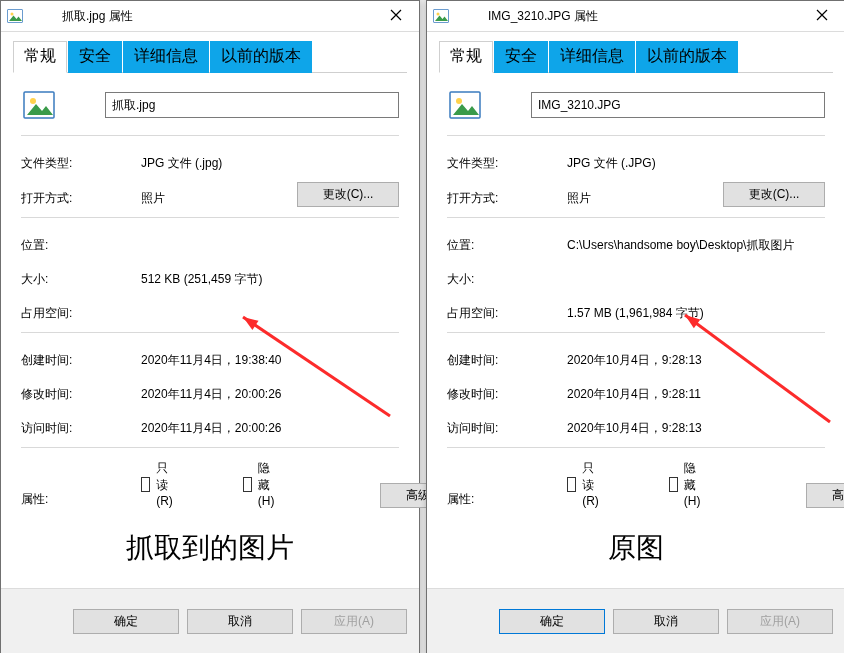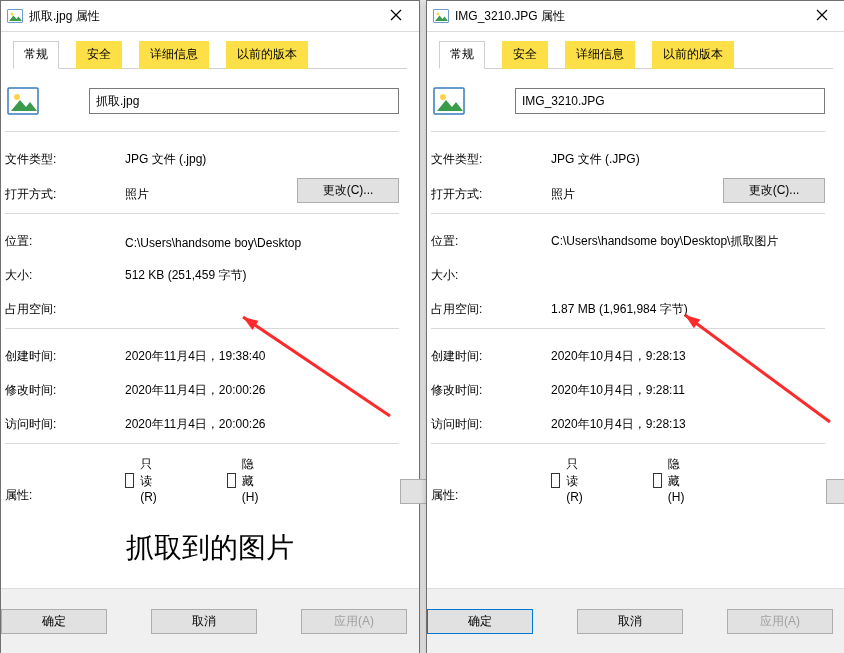--- a/index.html
+++ b/index.html
@@ -3,39 +3,39 @@
 <meta charset="utf-8">
 <style>
   html,body{margin:0;padding:0;background:#e8e8e8;font-family:"Microsoft YaHei","Segoe UI",sans-serif;font-size:12px;color:#000;}
   .stage{width:844px;height:653px;position:relative;display:flex;gap:6px;padding:0;}
   .dlg{position:relative;background:#fff;border:1px solid #707070;display:flex;flex-direction:column;box-shadow:0 2px 6px rgba(0,0,0,.2);}
   .dlg.left{width:418px;height:652px;}
   .dlg.right{width:418px;height:652px;}
   
   .titlebar{height:30px;display:flex;align-items:center;padding:0 0 0 6px;border-bottom:1px solid #dcdcdc;}
   .titlebar .ticon{width:16px;height:16px;margin-right:6px;}
-  .titlebar .ttext{flex:1;font-size:12px;}
+  .titlebar .ttext{flex:1;font-size:12px;margin-left:33px;}
   .titlebar .close{width:46px;height:30px;display:flex;align-items:center;justify-content:center;cursor:pointer;}
   .ticon svg{display:block;}
   
   .tabs{display:flex;padding:8px 12px 0 12px;}
-  .tab{padding:4px 10px 5px 10px;margin-right:1px;font-size:12px;border:1px solid transparent;border-bottom:none;cursor:pointer;position:relative;top:1px;}
+  .tab{padding:4px 10px 5px 10px;margin-right:1px;font-size:16px;border:1px solid transparent;border-bottom:none;cursor:pointer;position:relative;top:1px;}
   .tab.active{background:#fff;border:1px solid #cfcfcf;border-bottom:1px solid #fff;z-index:2;}
-  .tab:not(.active){background:#fde047;margin-left:16px;}
+  .tab:not(.active){background:#0ea5e9;}
   .tabline{height:1px;background:#cfcfcf;margin:0 12px;}
   
-  .body{flex:1;padding:16px 20px 0 4px;position:relative;}
+  .body{flex:1;padding:16px 20px 0 20px;position:relative;}
   .bigrow{display:flex;align-items:center;margin-bottom:14px;}
   .bigicon{width:32px;height:32px;margin-left:2px;margin-right:50px;}
   .filename{flex:1;border:1px solid #7a7a7a;height:24px;display:flex;align-items:center;padding:0 6px;font-size:12px;}
   hr.sep{border:none;border-top:1px solid #d9d9d9;margin:10px 0 12px 0;}
   .row{display:flex;align-items:flex-end;min-height:24px;margin-bottom:10px;font-size:12px;gap:36px;}
   .lbl{width:84px;flex:none;}
   .val{flex:1;}
-  .btn{border:1px solid #adadad;background:#e1e1e1;height:23px;min-width:80px;display:flex;align-items:center;justify-content:center;font-size:12px;cursor:pointer;padding:0 10px;margin-left:36px;}
+  .btn{border:1px solid #adadad;background:#e1e1e1;height:23px;min-width:80px;display:flex;align-items:center;justify-content:center;font-size:12px;cursor:pointer;padding:0 10px;}
   .chkwrap{display:flex;align-items:center;margin-right:28px;}
   .chk{width:13px;height:13px;border:1px solid #333;margin-right:6px;display:inline-block;background:#fff;}
   
   .footer{height:46px;border-top:1px solid #dcdcdc;background:#f0f0f0;display:flex;justify-content:flex-end;align-items:center;gap:8px;padding:9px 12px;}
   .footer .btn{min-width:84px;}
   .btn.disabled{color:#a0a0a0;cursor:default;}
   .btn.primary{border-color:#0078d7;}
   
   .caption{position:absolute;left:0;right:0;text-align:center;font-size:28px;color:#000;top:528px;pointer-events:none;}
   
@@ -83,21 +83,20 @@
           <div class="val">JPG 文件 (.jpg)</div>
         </div>
     <div class="row">
       <div class="lbl">打开方式:</div>
       <div class="val">照片</div>
       <div class="btn">更改(C)...</div>
     </div>
     <hr class="sep">
     <div class="row">
           <div class="lbl">位置:</div>
-          <div class="val">C:\Users\handsome boy\Desktop</div>
         </div>
     <div class="row">
           <div class="lbl">大小:</div>
           <div class="val">512 KB (251,459 字节)</div>
         </div>
     <div class="row">
           <div class="lbl">占用空间:</div>
         </div>
     <hr class="sep">
     <div class="row">
@@ -179,21 +178,21 @@
     <hr class="sep">
     <div class="row">
           <div class="lbl">位置:</div>
           <div class="val">C:\Users\handsome boy\Desktop\抓取图片</div>
         </div>
     <div class="row">
           <div class="lbl">大小:</div>
         </div>
     <div class="row">
           <div class="lbl">占用空间:</div>
-          <div class="val">1.87 MB (1,961,984 字节)</div>
+          <div class="val">1.57 MB (1,961,984 字节)</div>
         </div>
     <hr class="sep">
     <div class="row">
           <div class="lbl">创建时间:</div>
           <div class="val">2020年10月4日，9:28:13</div>
         </div>
     <div class="row">
           <div class="lbl">修改时间:</div>
           <div class="val">2020年10月4日，9:28:11</div>
         </div>
@@ -209,20 +208,21 @@
             <span>只读(R)</span>
           </div>
       <div class="chkwrap">
             <span class="chk"></span>
             <span>隐藏(H)</span>
           </div>
       <div style="flex:1"></div>
       <div class="btn">高级(D)...</div>
     </div>
   </div>
+  <div class="caption">原图</div>
   <div class="footer">
     <div class="btn primary">确定</div>
     <div class="btn">取消</div>
     <div class="btn disabled">应用(A)</div>
   </div>
 </div>
     <svg class="arrow" style="left:231px;top:305px" width="171" height="123">
     <line x1="159" y1="111" x2="12" y2="12" stroke="#fc2b2b" stroke-width="3"></line>
     <polygon points="12,12 27.53109218748532,15.845149602269396 21.40172113573638,24.94633692153297" fill="#fc2b2b"></polygon>
   </svg>

